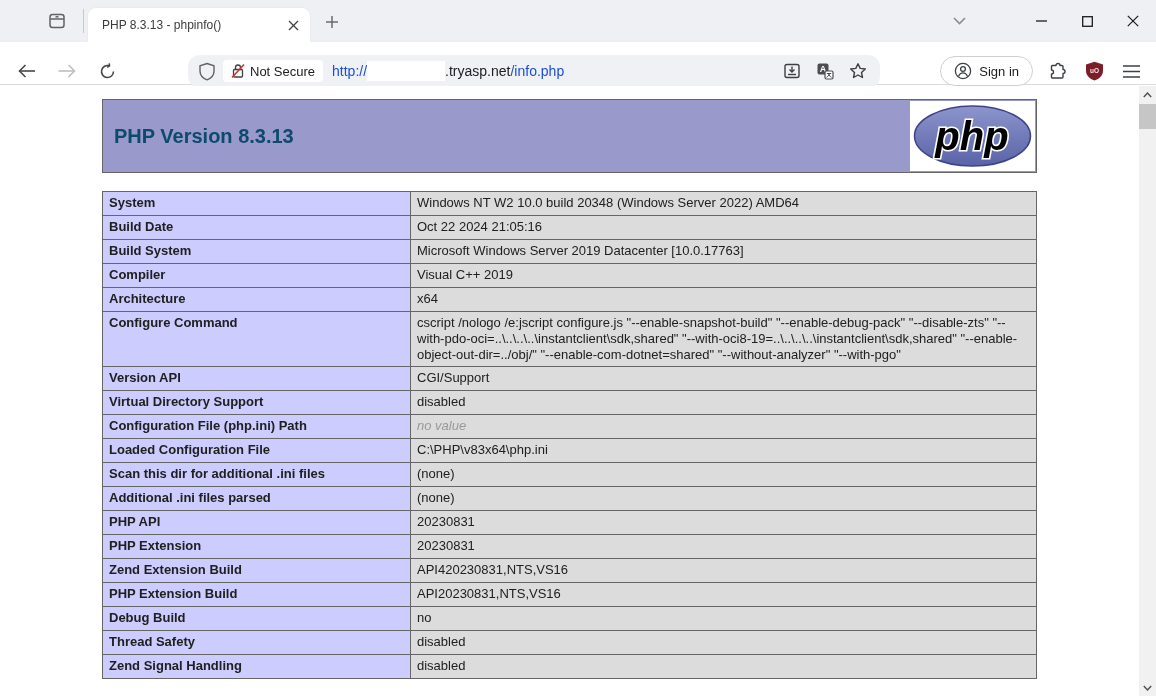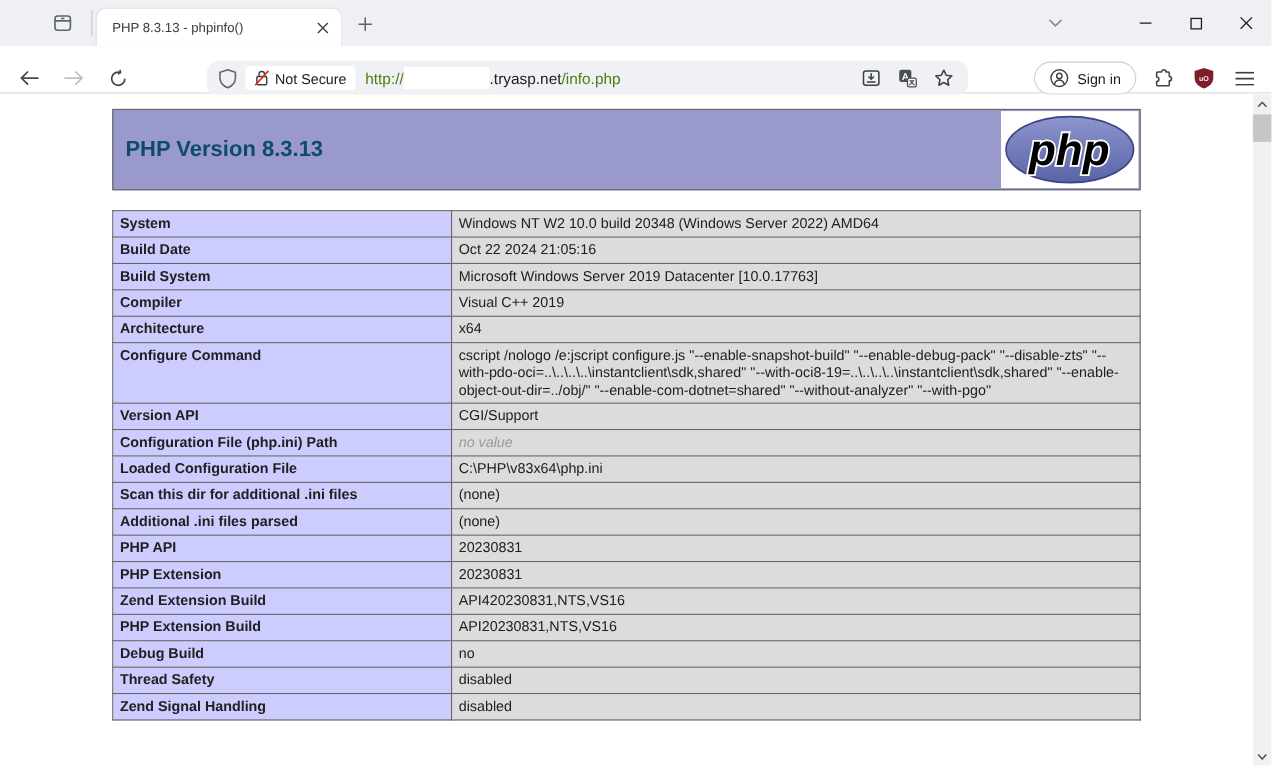--- a/index.html
+++ b/index.html
@@ -27,21 +27,21 @@
   .toolbar { position:relative; display:flex; align-items:center; height:43px; background:#fff;
     border-bottom:1px solid #d8dadd; padding:16px 12px 0 10px; }
   .nav-btn { width:34px; height:34px; display:flex; align-items:center; justify-content:center; border-radius:4px; }
   .nav-btn + .nav-btn { margin-left:6px; }
   .addressbar { margin-left:64px; width:692px; height:33px; background:#eff1f4; border-radius:12px;
     display:flex; align-items:center; padding:0 10px; }
   .chip { display:flex; align-items:center; gap:5px; background:#fff; border-radius:4px;
     padding:3px 8px; margin-left:7px; }
   .chip-label { font-size:13px; color:#202124; }
   .url { margin-left:9px; font-size:14px; display:flex; align-items:center; }
-  .url .dim { color:#4d7c0f; }
+  .url .dim { color:#1d4ed8; }
   .url .host { color:#202124; }
   .url-redacted { display:inline-block; width:78px; height:20px; background:#fff; }
   .bar-spacer { flex:1; }
   .bar-icon { width:24px; height:24px; display:flex; align-items:center; justify-content:center; margin-left:9px; }
   .toolbar-right { margin-left:auto; display:flex; align-items:center; gap:11px; }
   .signin { display:flex; align-items:center; gap:7px; height:30px; padding:0 13px;
     border:1px solid #cdd0d3; border-radius:16px; background:#fff; font-size:13px; color:#1c1c1c; }
   .tool-icon { width:26px; height:26px; display:flex; align-items:center; justify-content:center; }
 
   
@@ -268,20 +268,24 @@
         <tr>
           <td class="lbl">Configure Command</td>
           <td class="val">cscript /nologo /e:jscript configure.js "--enable-snapshot-build" "--enable-debug-pack" "--disable-zts" "--with-pdo-oci=..\..\..\..\instantclient\sdk,shared" "--with-oci8-19=..\..\..\..\instantclient\sdk,shared" "--enable-object-out-dir=../obj/" "--enable-com-dotnet=shared" "--without-analyzer" "--with-pgo"</td>
         </tr>
 
         <tr>
           <td class="lbl">Version API</td>
           <td class="val">CGI/Support</td>
         </tr>
 
+        <tr>
+          <td class="lbl">Virtual Directory Support</td>
+          <td class="val">disabled</td>
+        </tr>
 
         <tr>
           <td class="lbl">Configuration File (php.ini) Path</td>
           <td class="val muted">no value</td>
         </tr>
 
         <tr>
           <td class="lbl">Loaded Configuration File</td>
           <td class="val">C:\PHP\v83x64\php.ini</td>
         </tr>

